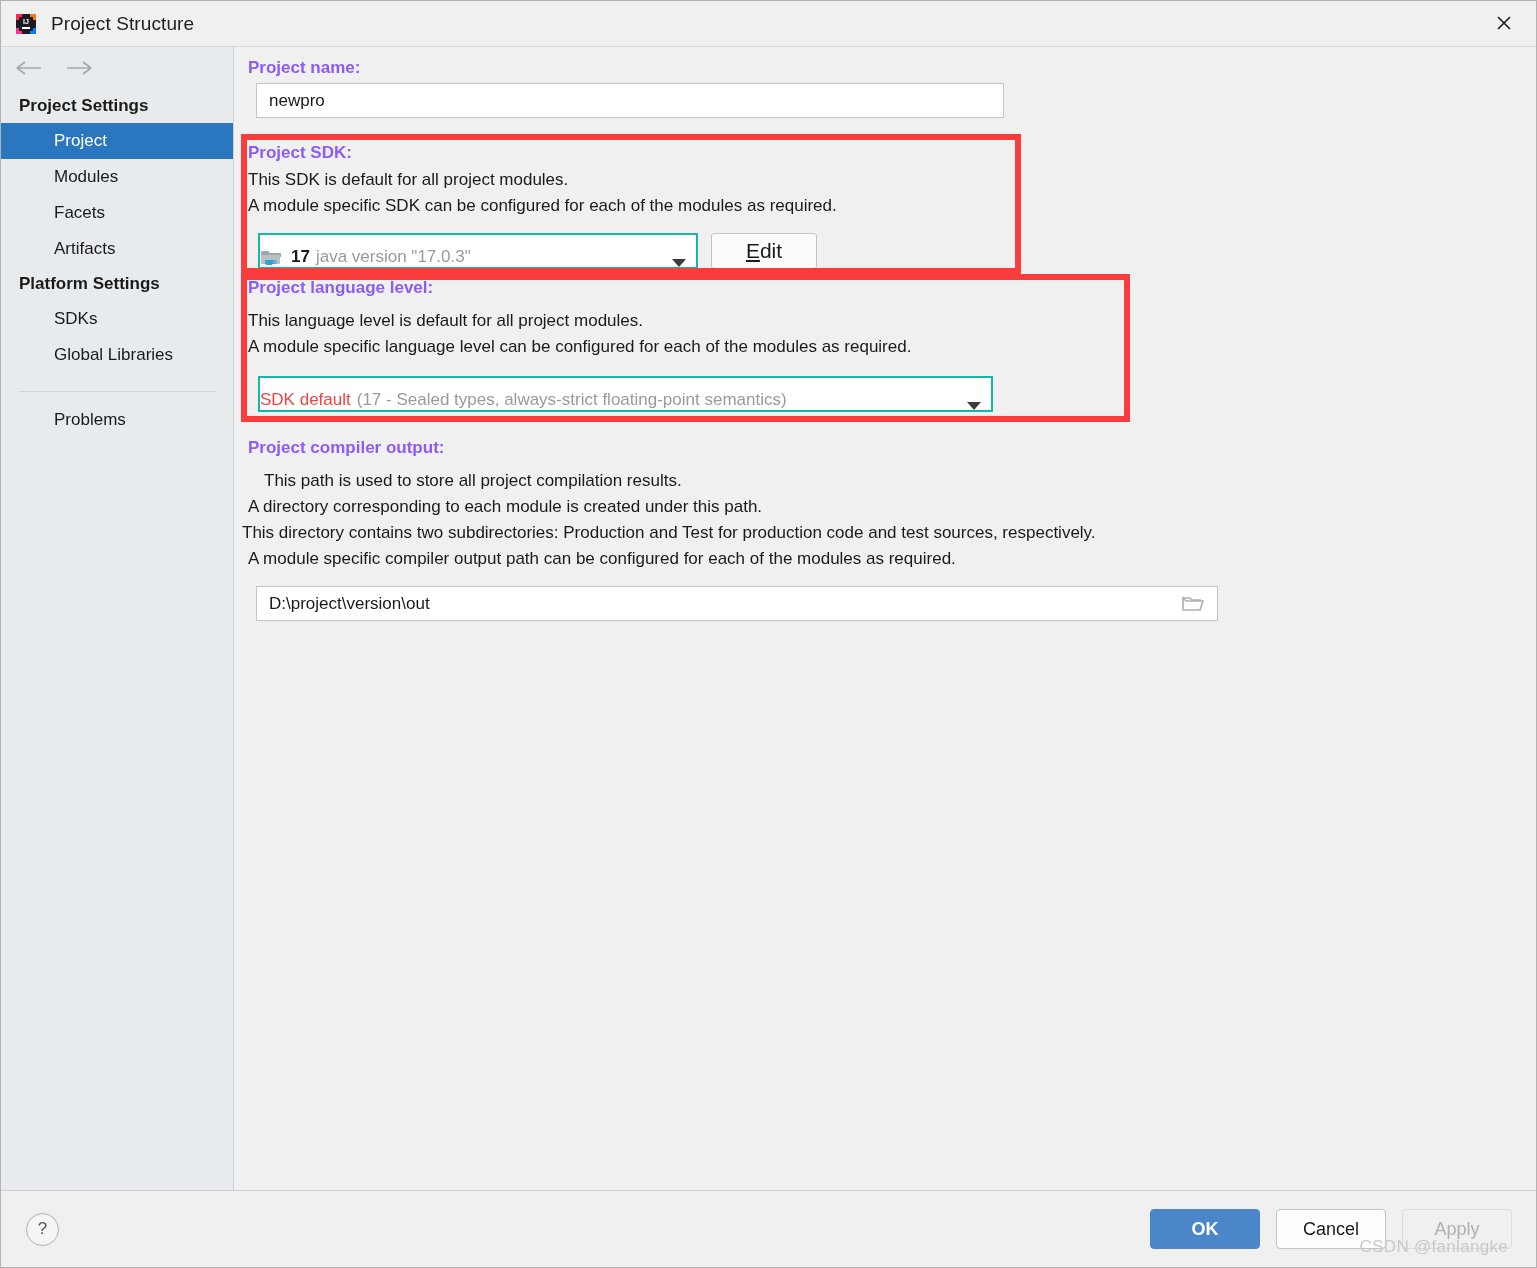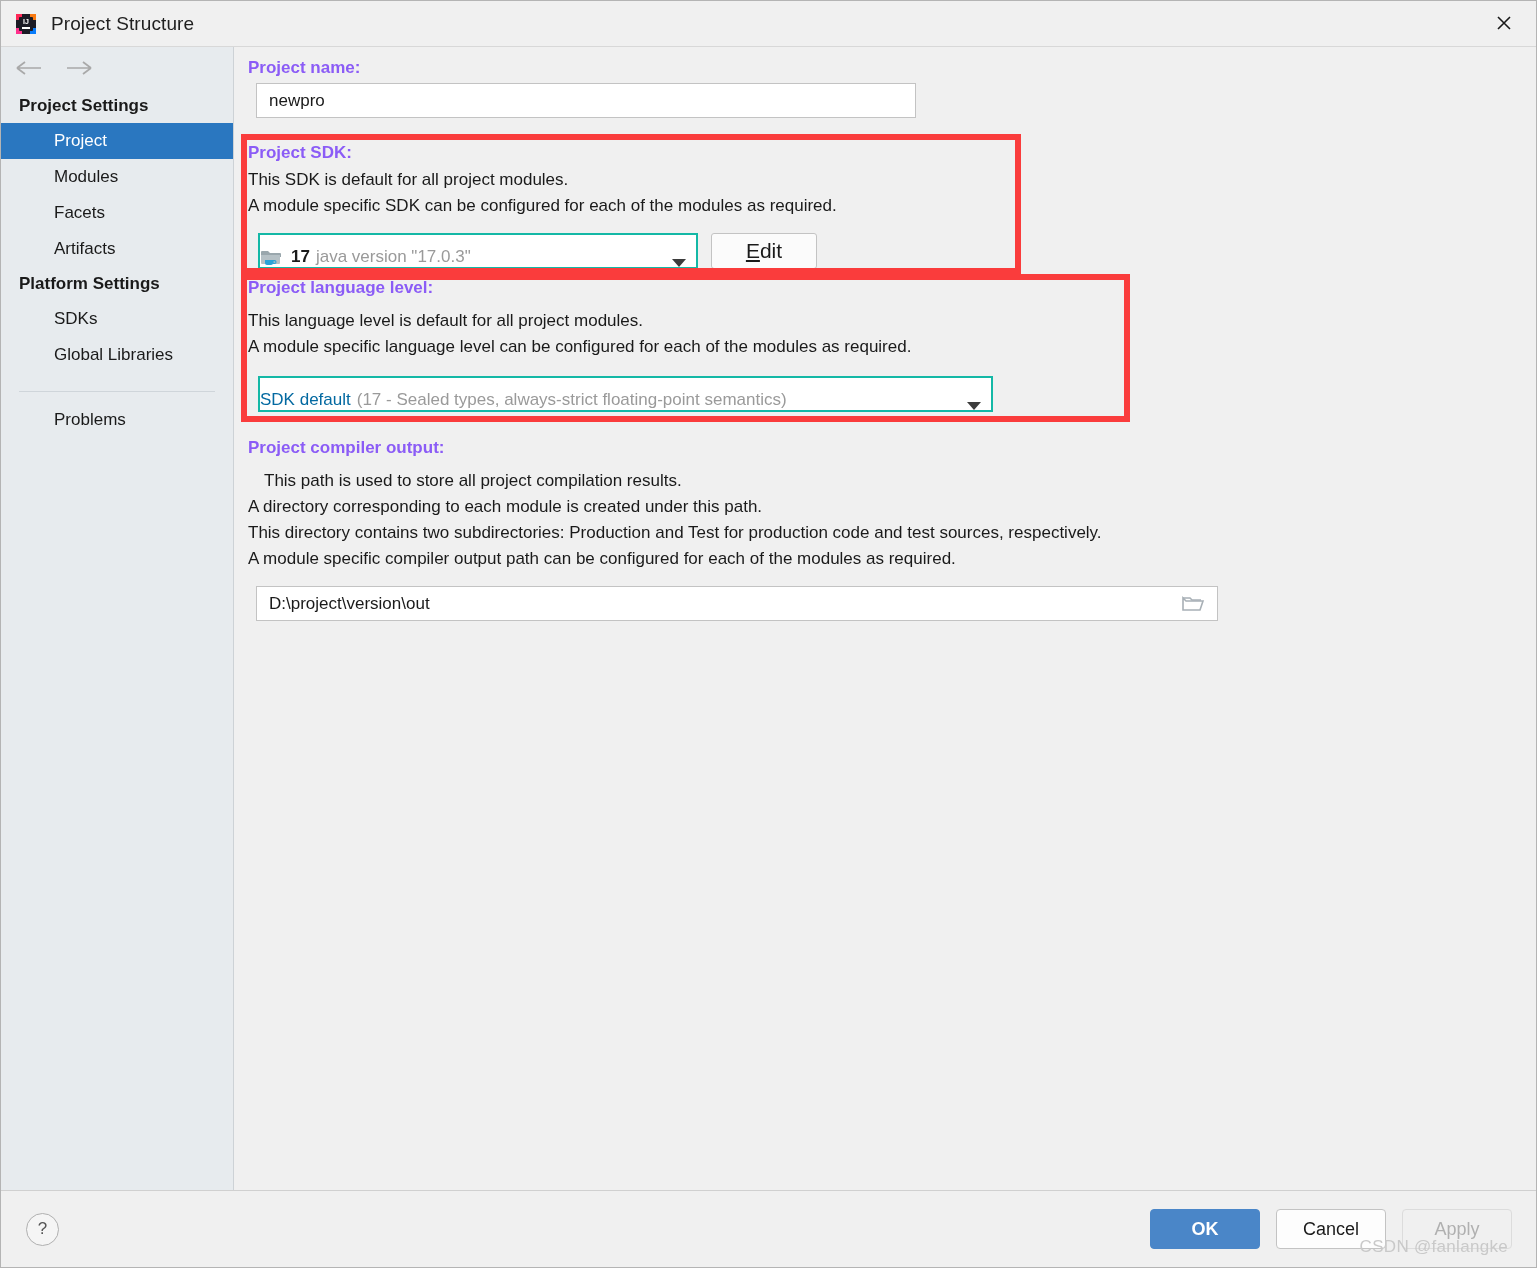--- a/index.html
+++ b/index.html
@@ -303,21 +303,21 @@
       <div class="sb-item">Global Libraries</div>
 
       <div class="sb-divider"></div>
 
       <div class="sb-item">Problems</div>
     </div>
 
     <div id="content">
 
       <div style="position:absolute; left:14px; top:10px;" class="fld-label">Project name:</div>
-      <div class="text-input" style="position:absolute; left:22px; top:36px; width:660px; height:35px;">newpro</div>
+      <div class="text-input" style="position:absolute; left:22px; top:36px; width:748px; height:35px;">newpro</div>
 
       <div style="position:absolute; left:14px; top:95px;" class="fld-label">Project SDK:</div>
       <div style="position:absolute; left:14px; top:120px;" class="fld-desc">This SDK is default for all project modules.</div>
       <div style="position:absolute; left:14px; top:146px;" class="fld-desc">A module specific SDK can be configured for each of the modules as required.</div>
 
       <div class="combo" style="position:absolute; left:24px; top:186px; width:440px; height:36px;">
         <span style="display:inline-flex; margin-right:9px; line-height:0;">
           <svg width="22" height="20" viewBox="0 0 22 20">
             <path d="M1 4 h7 l2 2 h10 a1 1 0 0 1 1 1 v3 h-20 v-5 a1 1 0 0 1 1 -1 z" fill="#9aa7ad"></path>
             <path d="M1 8 h19 v8 a1 1 0 0 1 -1 1 h-17 a1 1 0 0 1 -1 -1 z" fill="#b6c1c6"></path>
@@ -332,29 +332,29 @@
 
       <div class="btn" style="position:absolute; left:477px; top:186px; width:106px; height:36px;">
         <span><u>E</u><span>dit</span></span>
       </div>
 
       <div style="position:absolute; left:14px; top:230px;" class="fld-label">Project language level:</div>
       <div style="position:absolute; left:14px; top:261px;" class="fld-desc">This language level is default for all project modules.</div>
       <div style="position:absolute; left:14px; top:287px;" class="fld-desc">A module specific language level can be configured for each of the modules as required.</div>
 
       <div class="combo" style="position:absolute; left:24px; top:329px; width:735px; height:36px;">
-        <span style="color:#0369a1; margin-right:6px;">SDK default</span>
+        <span style="color:#ef4444; margin-right:6px;">SDK default</span>
         <span class="mono-dim">(17 - Sealed types, always-strict floating-point semantics)</span>
         <span class="arrow"></span>
       </div>
 
       <div style="position:absolute; left:14px; top:390px;" class="fld-label">Project compiler output:</div>
       <div style="position:absolute; left:14px; top:421px;margin-left:16px;" class="fld-desc">This path is used to store all project compilation results.</div>
       <div style="position:absolute; left:14px; top:447px;" class="fld-desc">A directory corresponding to each module is created under this path.</div>
-      <div style="position:absolute; left:14px; top:473px;" class="fld-desc">This directory contains two subdirectories: Production and Test for production code and test sources, respectively.</div>
+      <div style="position:absolute; left:8px; top:473px;" class="fld-desc">This directory contains two subdirectories: Production and Test for production code and test sources, respectively.</div>
       <div style="position:absolute; left:14px; top:499px;" class="fld-desc">A module specific compiler output path can be configured for each of the modules as required.</div>
 
       <div class="text-input" style="position:absolute; left:22px; top:539px; width:962px; height:35px; padding-right:0;">
         <span>D:\project\version\out</span>
         <span style="margin-left:auto; margin-right:12px; line-height:0;">
           <svg width="24" height="20" viewBox="0 0 24 20">
             <path d="M2 4 h7 l2 2 h9" fill="none" stroke="#a8b0b6" stroke-width="1.6"></path>
             <path d="M2 4 v12 h17 l3 -9 h-17 z" fill="none" stroke="#a8b0b6" stroke-width="1.6"></path>
           </svg>
         </span>

